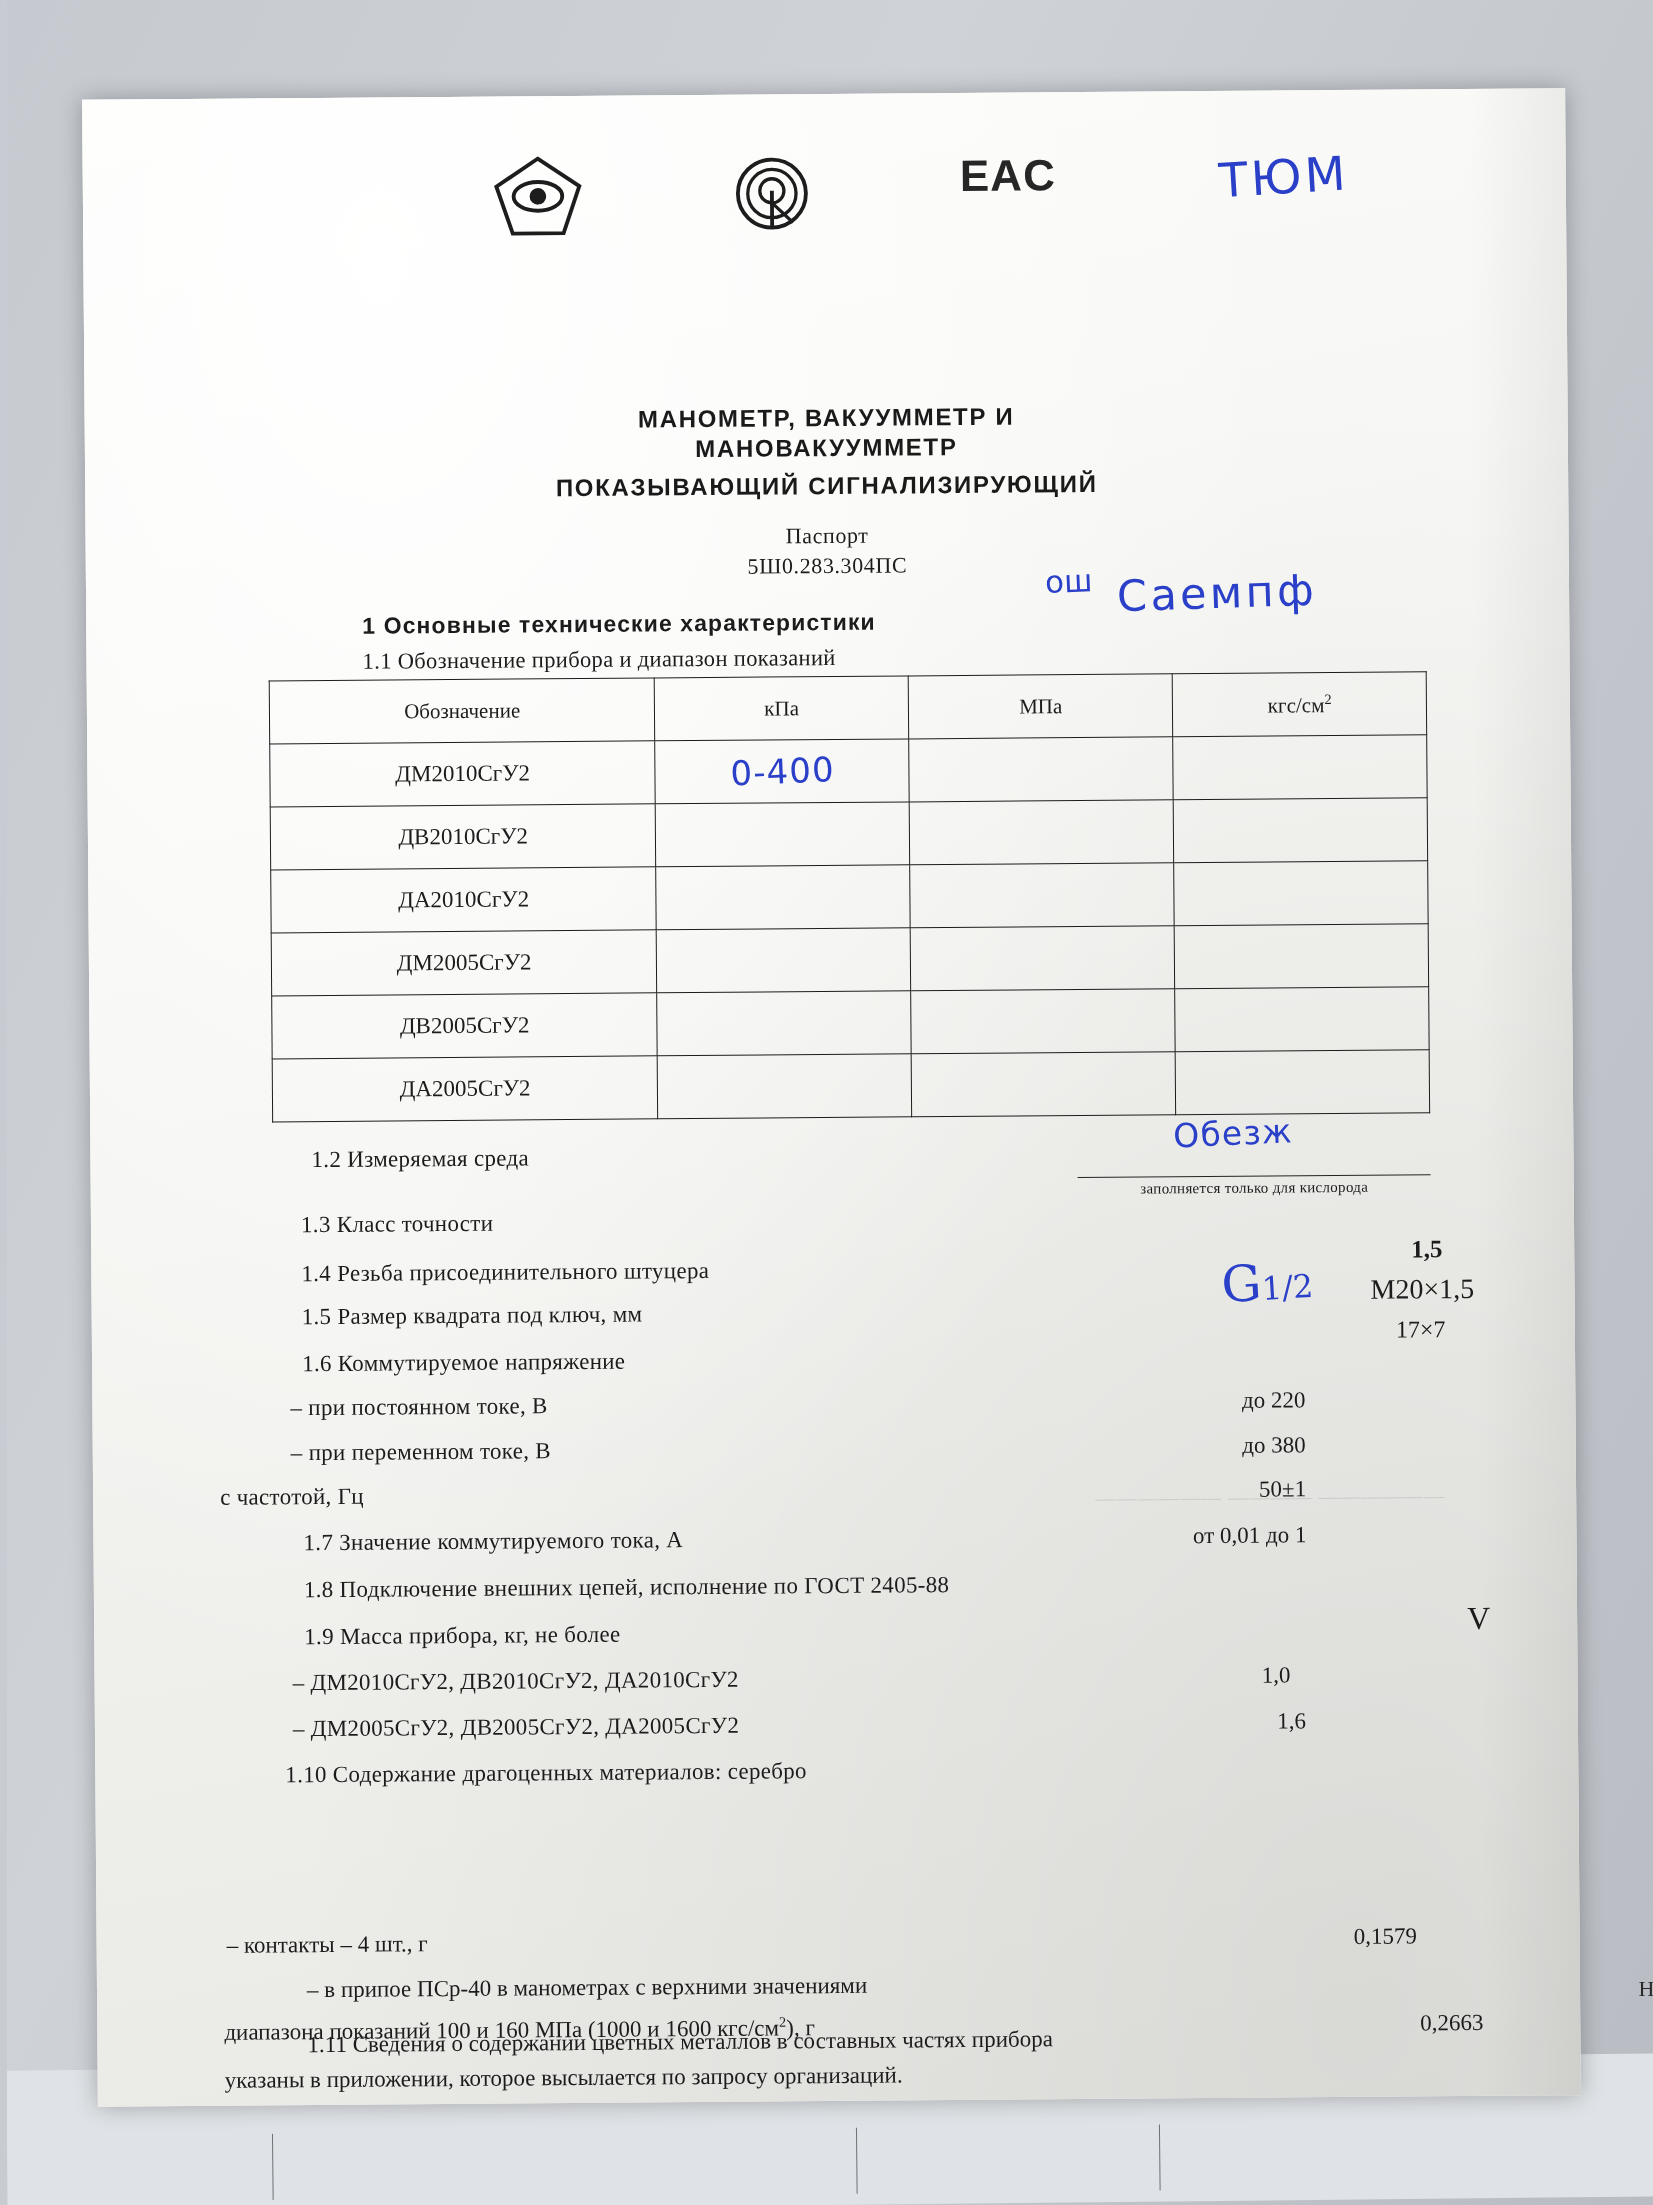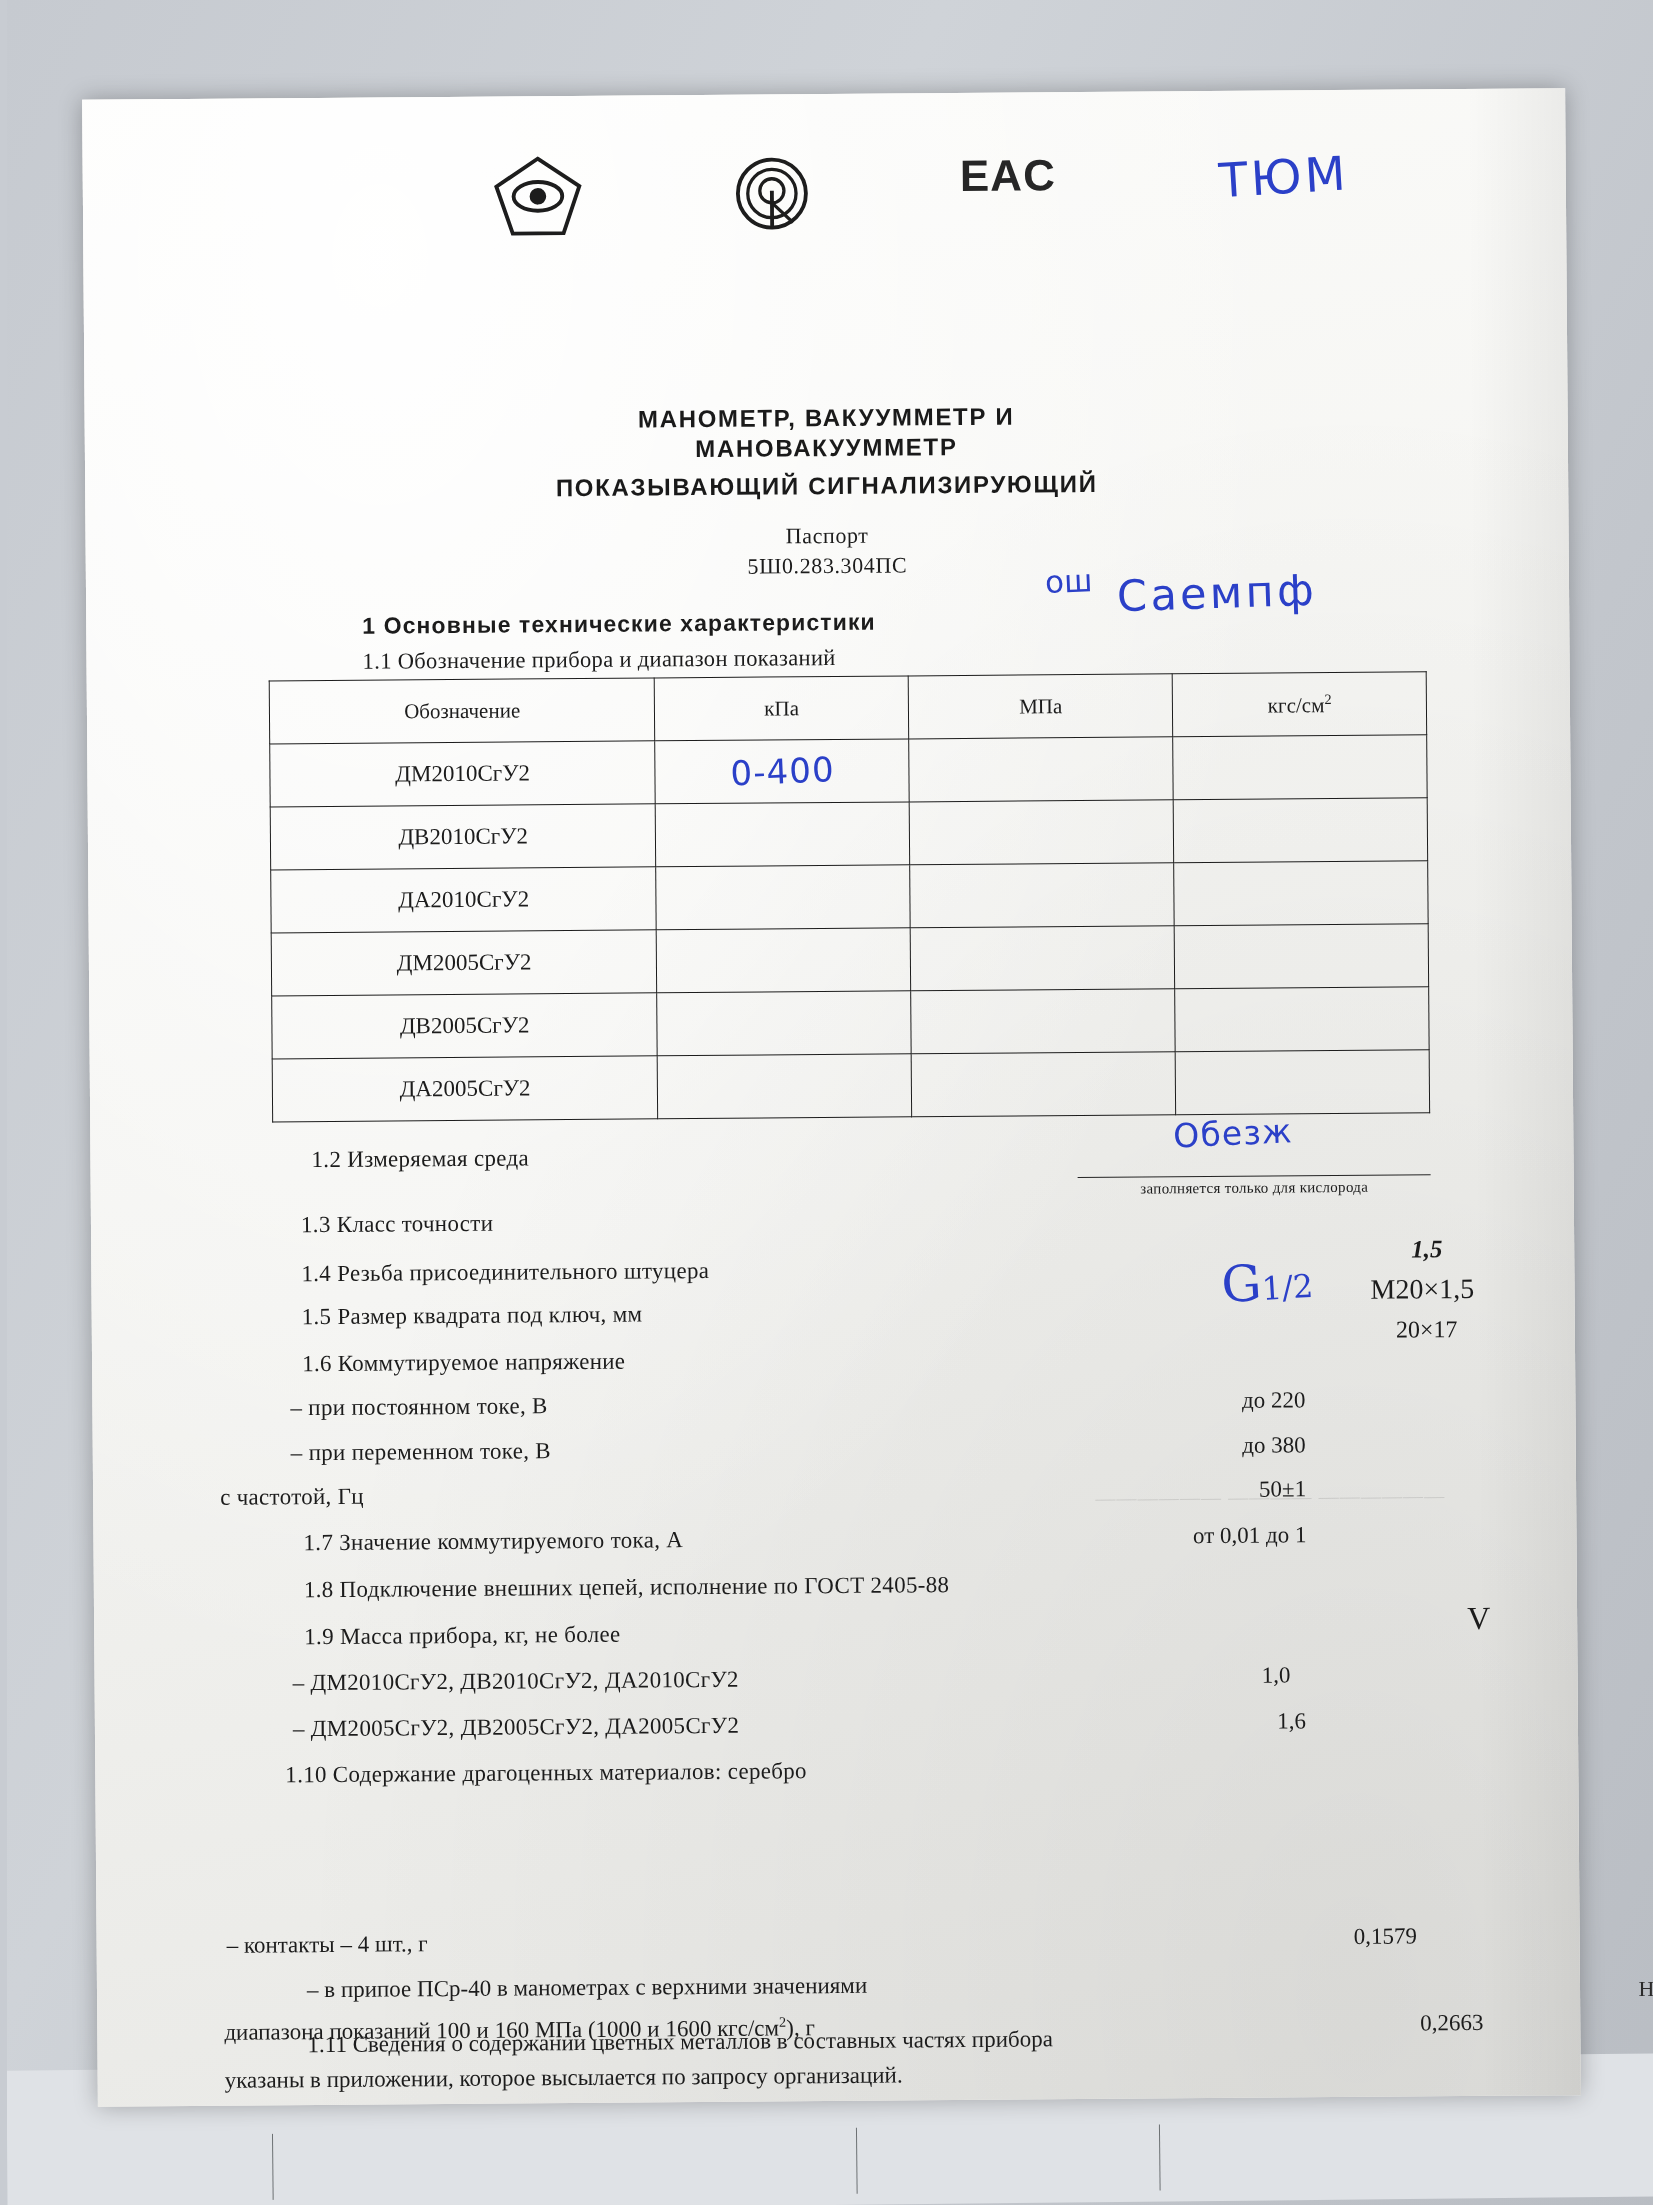--- a/index.html
+++ b/index.html
@@ -257,21 +257,21 @@
     position: absolute;
     left: 1130px;
     top: 1163px;
     color: #2b40c8;
     font-family: "DejaVu Serif", serif;
     font-size: 50px;
     transform: rotate(-3deg);
   }
   .hand-g12 .frac { font-size: 32px; }
 
-  .val-15 { position: absolute; left: 1320px; top: 1146px; font-size: 25px; font-weight: 600; font-style: italic;}
+  .val-15 { position: absolute; left: 1320px; top: 1146px; font-size: 25px; font-weight: 600;}
   .val-m20 { position: absolute; left: 1279px; top: 1184px; font-size: 28px; }
   .val-1717 { position: absolute; left: 1304px; top: 1227px; font-size: 24px; }
 
   .hand-v {
     position: absolute;
     left: 1373px;
     top: 1511px;
     font-size: 32px;
     font-family: "Liberation Serif", serif;
   }
@@ -513,21 +513,21 @@
           <span class="lab" style="left:190px;">1.10 Содержание драгоценных материалов: серебро</span>
         </div>
 
       </div>
 
       <div class="val-15">1,5</div>
       <div class="hand-g12 hand">
         <span>G</span><span class="frac">1/2</span>
       </div>
       <div class="val-m20">М20×1,5</div>
-      <div class="val-1717">20×17</div>
+      <div class="val-1717">17×7</div>
       <div class="hand-v">V</div>
 
       <div class="tail">
         <span class="l1">– контакты – 4 шт., г</span>
         <span class="v1">0,1579</span>
         <span class="l2">– в припое ПСр-40 в манометрах с верхними значениями</span>
         <span class="l3"><span>диапазона показаний 100 и 160 МПа (1000 и 1600 кгс/см</span><span class="sup">2</span><span>), г</span></span>
         <span class="v3">0,2663</span>
       </div>
 

